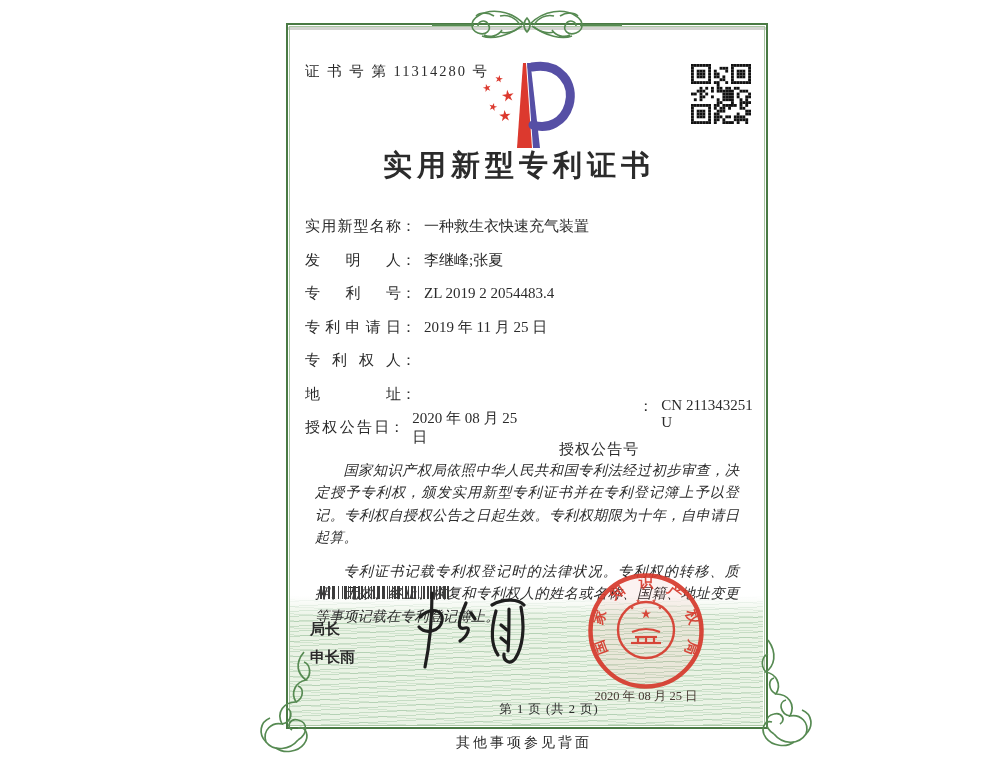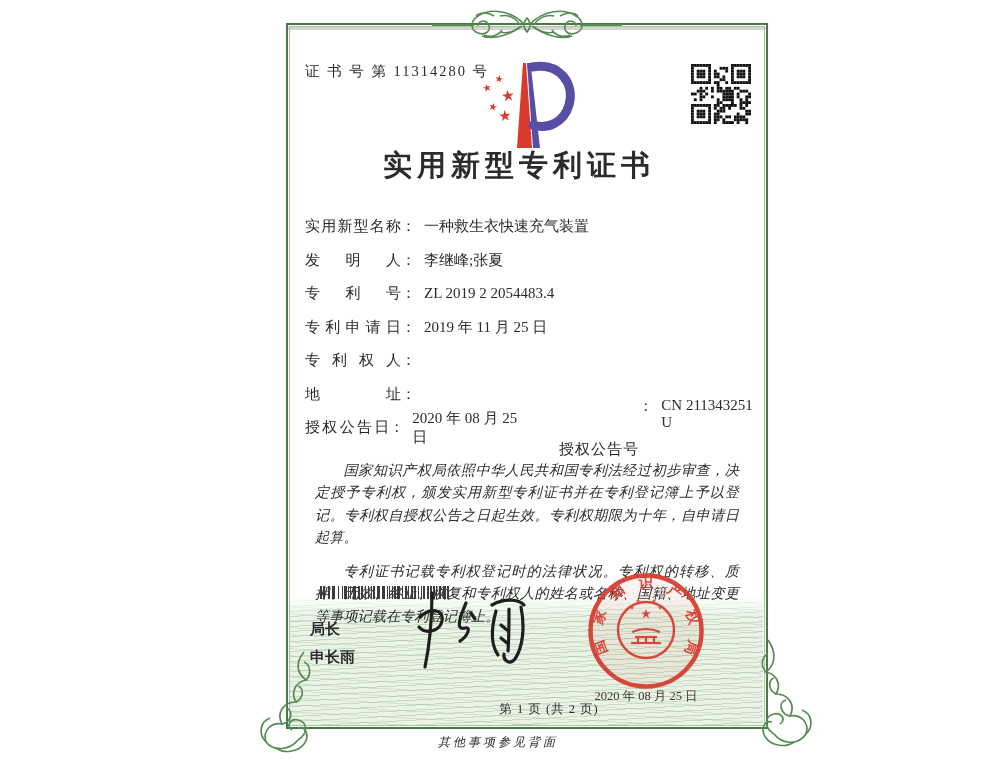--- a/index.html
+++ b/index.html
@@ -39,22 +39,22 @@
 
   .barcode{left:320px;top:586px;width:142px;height:13px;z-index:2;display:flex;align-items:stretch;}
   .barcode i{display:block;background:#3c3c3c;}
 
   .signer{left:310px;top:620px;z-index:2;font-size:15px;font-weight:600;
           font-family:"Liberation Sans","DejaVu Sans",sans-serif;}
   .signer div{margin-bottom:9px;}
 
   .page-info{left:286px;top:701px;width:478px;text-align:center;font-size:12.5px;
              letter-spacing:1px;z-index:2;padding-left:24px;}
-  .back-note{left:248px;top:734px;width:500px;text-align:center;font-size:12px;
-             letter-spacing:3px;font-style:italic;z-index:2;}
+  .back-note{left:274px;top:734px;width:500px;text-align:center;font-size:14px;
+             letter-spacing:3px;z-index:2;}
 
   svg{display:block;}
 </style>
 </head>
 <body>
 
 <div class="abs frame"></div>
 <div class="abs band"></div>
 
 <svg class="abs" style="left:432px;top:4px;z-index:2;" width="190" height="40" viewBox="0 0 190 40">

